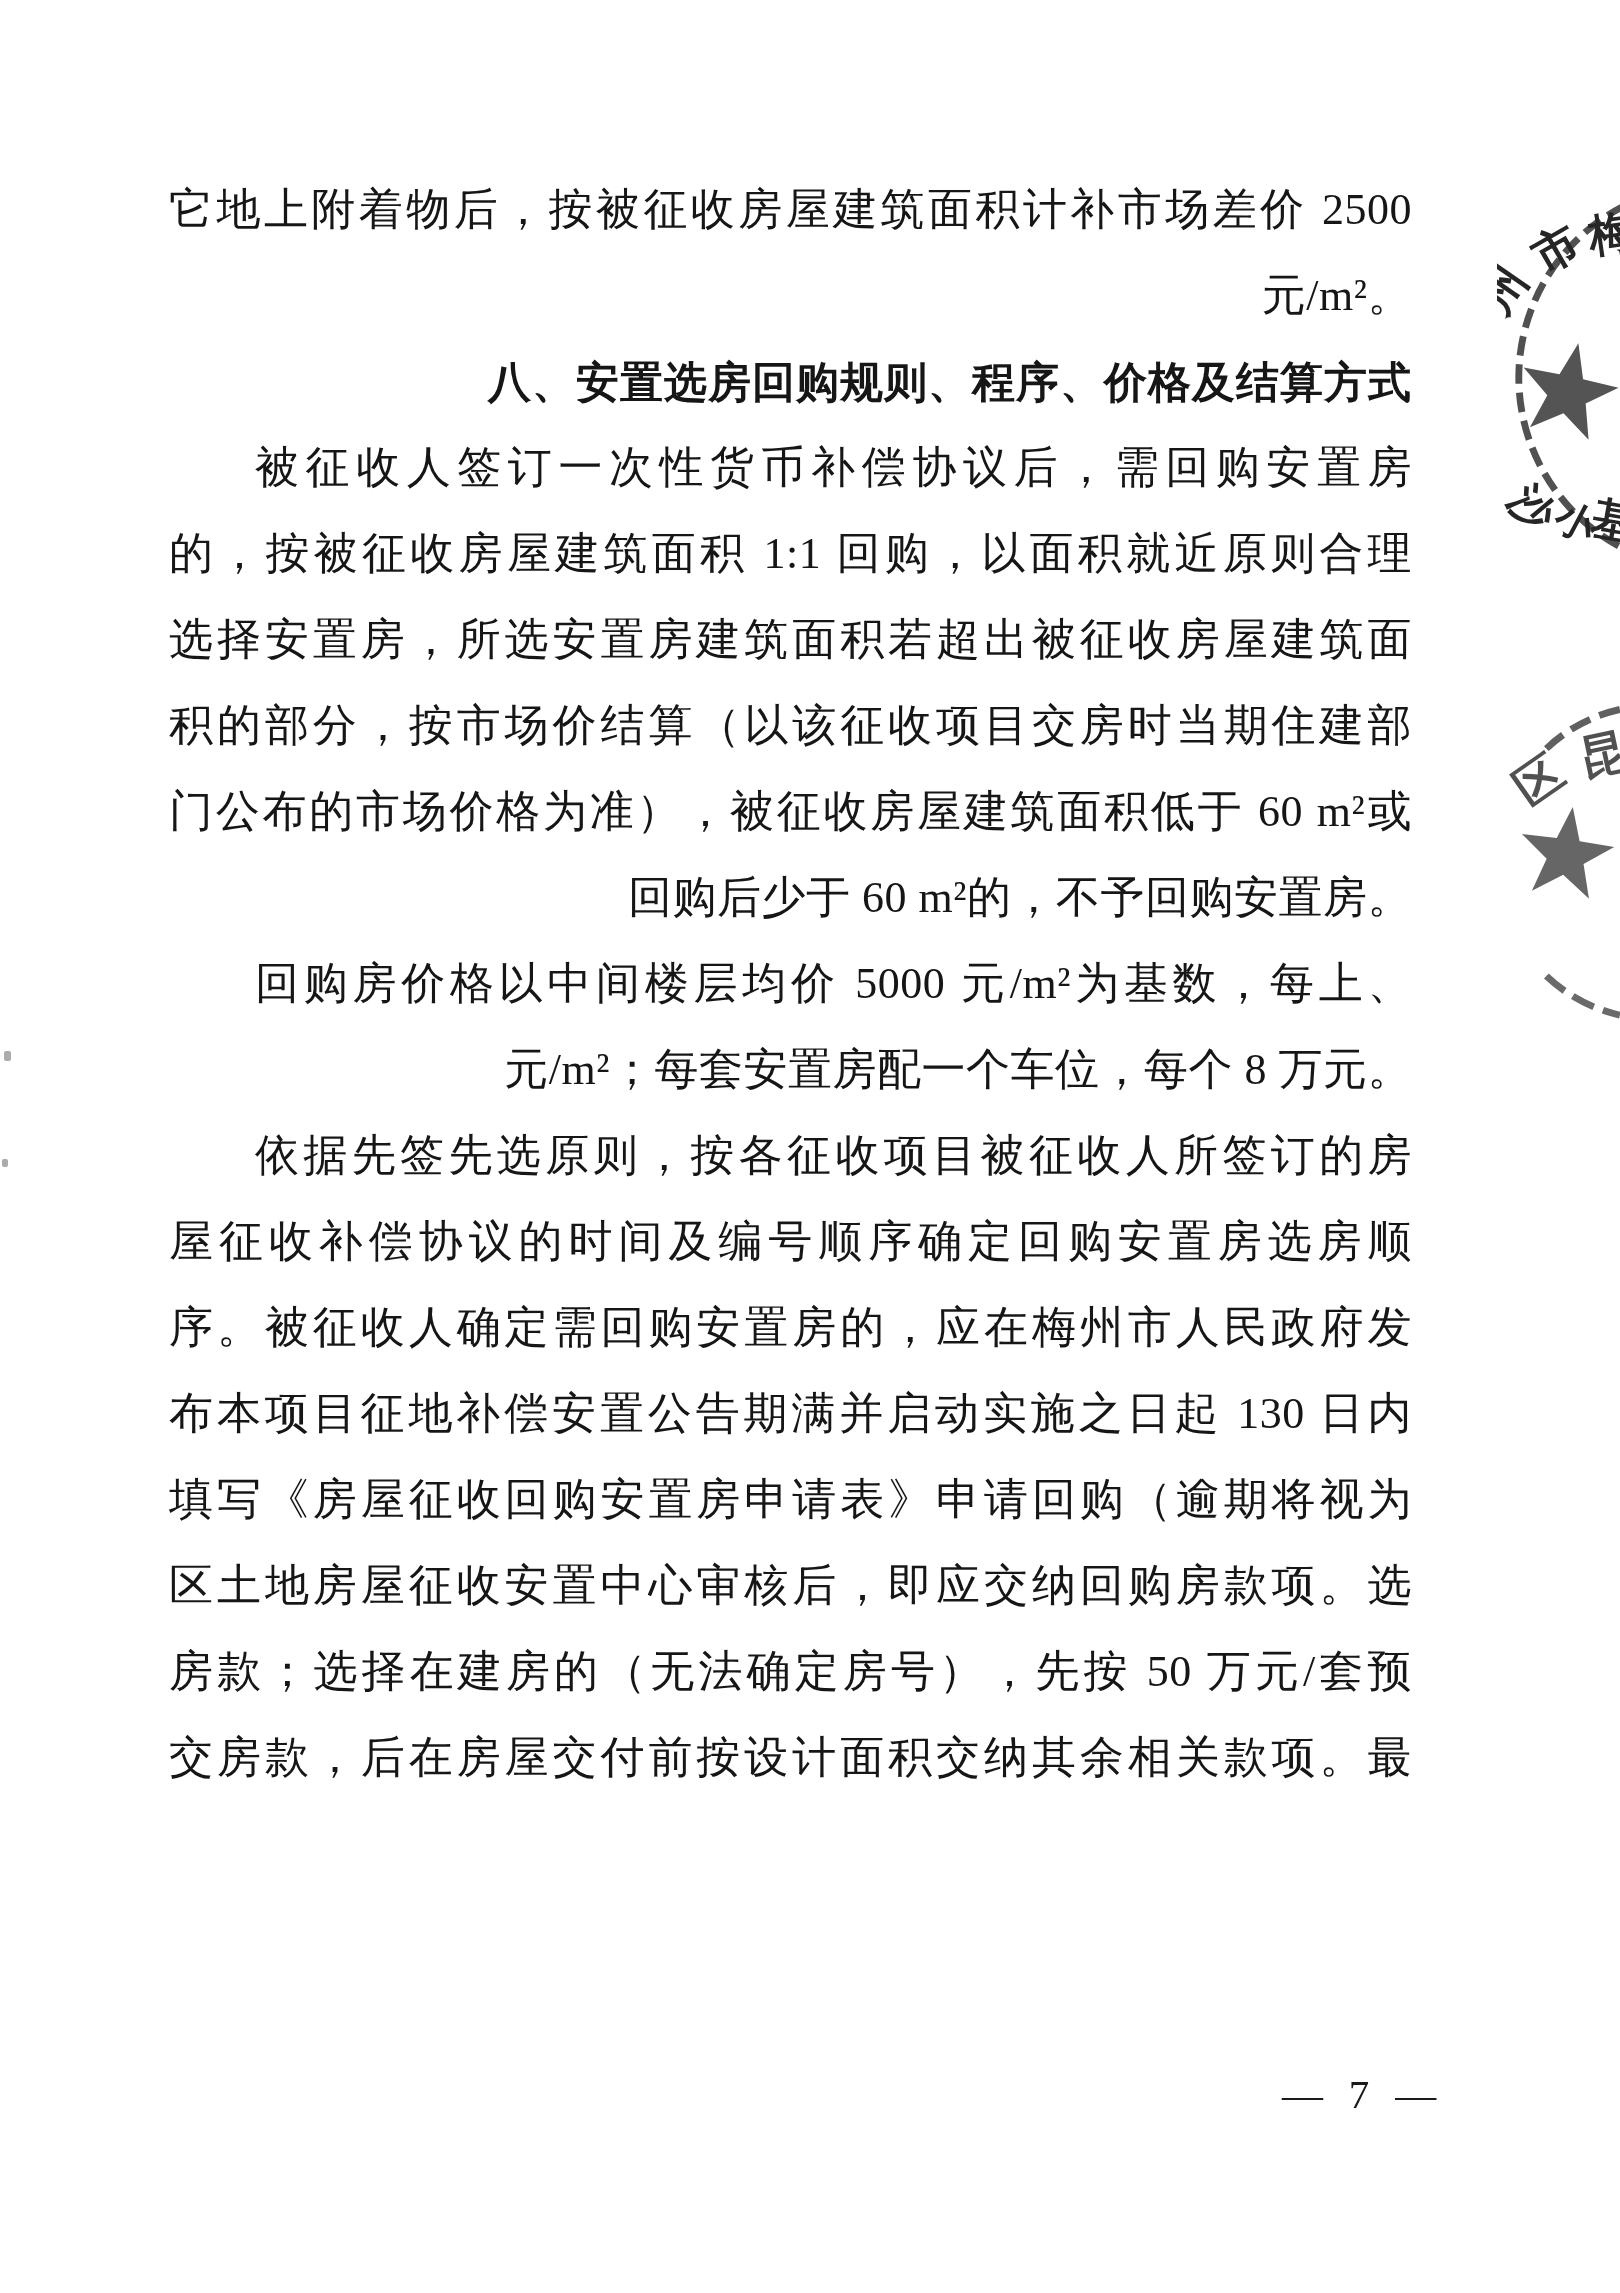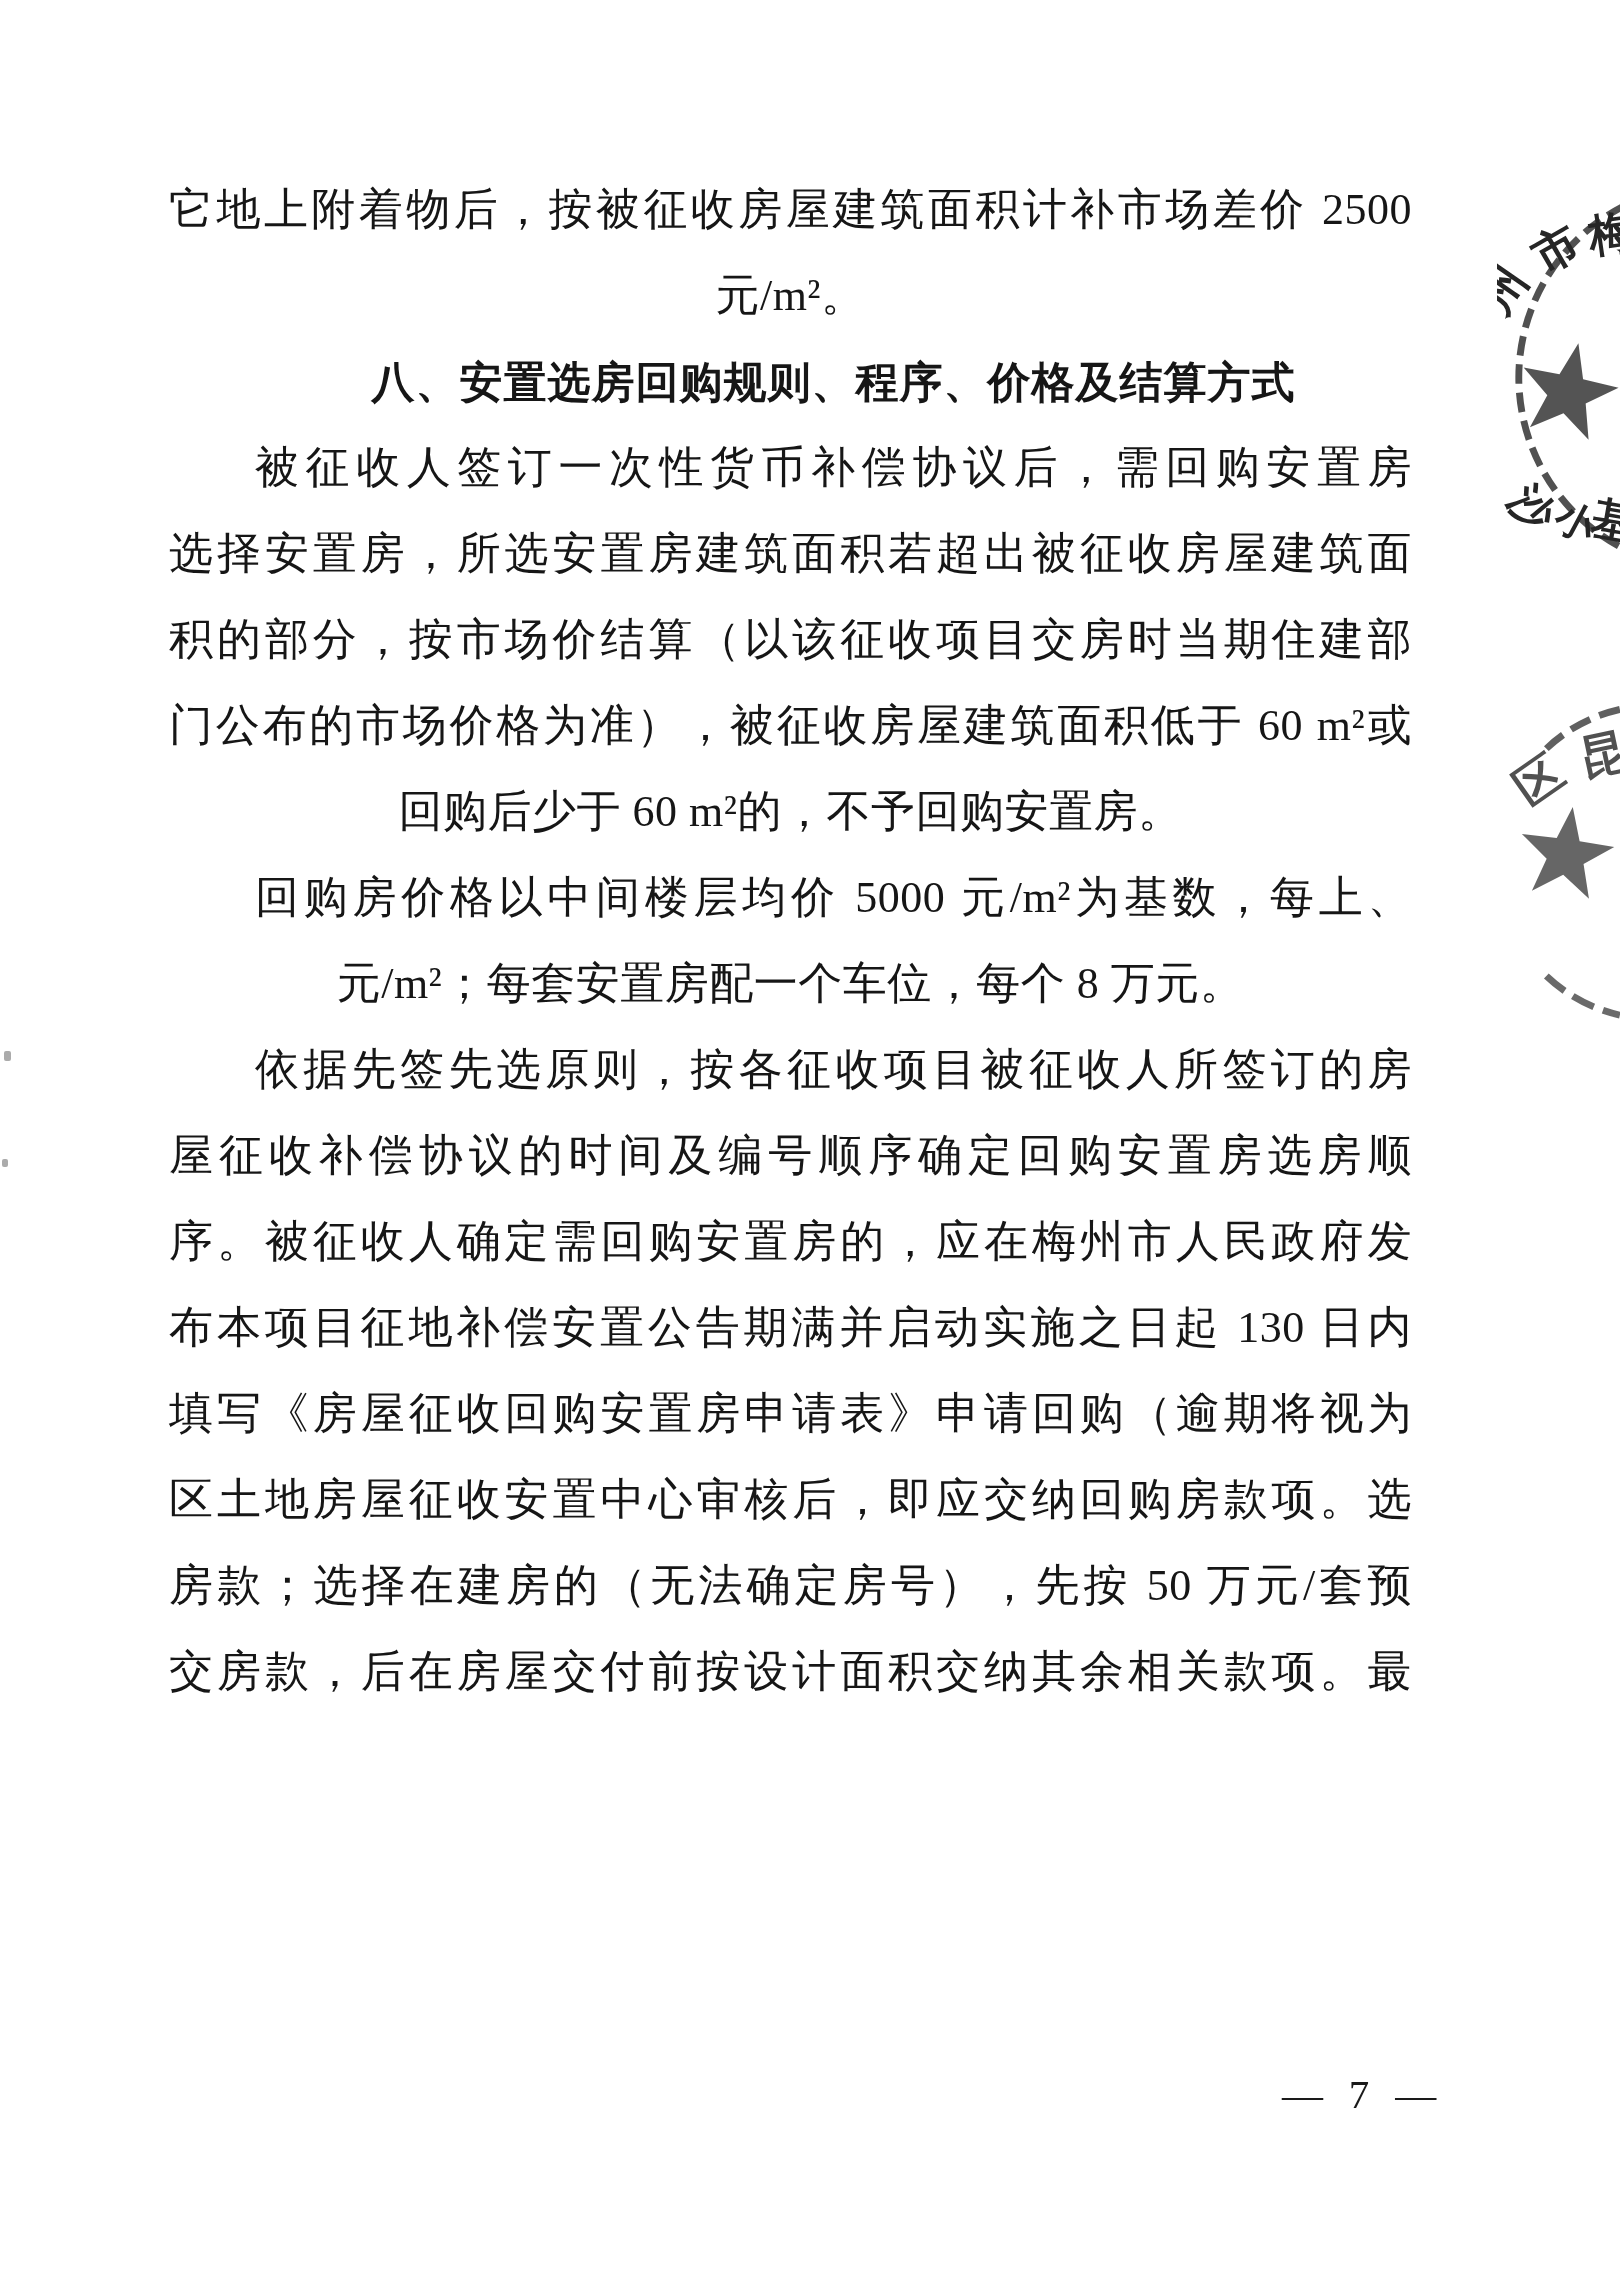--- a/index.html
+++ b/index.html
@@ -14,21 +14,21 @@
   .text-column{
     position:absolute;
     left:169px;top:167px;
     width:1243px;
   }
   .line{
     font-size:44px;
     line-height:86px;
     height:86px;
     white-space:nowrap;
-    text-align:center;
+    text-align:right;
     text-justify:inter-character;
     letter-spacing:0.5px;
   }
   .line.just{
     white-space:normal;
     text-align:justify;
     text-align-last:justify;
   }
   .line.indent{ padding-left:86px; }
   .line.heading{
@@ -70,20 +70,21 @@
 </head>
 <body>
 
 <div class="page">
 
   <div class="text-column">
       <div class="line just">它地上附着物后，按被征收房屋建筑面积计补市场差价 2500</div>
       <div class="line">元/m²。</div>
       <div class="line heading indent">八、安置选房回购规则、程序、价格及结算方式</div>
       <div class="line indent just">被征收人签订一次性货币补偿协议后，需回购安置房</div>
+      <div class="line just">的，按被征收房屋建筑面积 1:1 回购，以面积就近原则合理</div>
       <div class="line just">选择安置房，所选安置房建筑面积若超出被征收房屋建筑面</div>
       <div class="line just">积的部分，按市场价结算（以该征收项目交房时当期住建部</div>
       <div class="line just">门公布的市场价格为准），被征收房屋建筑面积低于 60 m²或</div>
       <div class="line">回购后少于 60 m²的，不予回购安置房。</div>
       <div class="line indent just">回购房价格以中间楼层均价 5000 元/m²为基数，每上、</div>
       <div class="line">元/m²；每套安置房配一个车位，每个 8 万元。</div>
       <div class="line indent just">依据先签先选原则，按各征收项目被征收人所签订的房</div>
       <div class="line just">屋征收补偿协议的时间及编号顺序确定回购安置房选房顺</div>
       <div class="line just">序。被征收人确定需回购安置房的，应在梅州市人民政府发</div>
       <div class="line just">布本项目征地补偿安置公告期满并启动实施之日起 130 日内</div>

